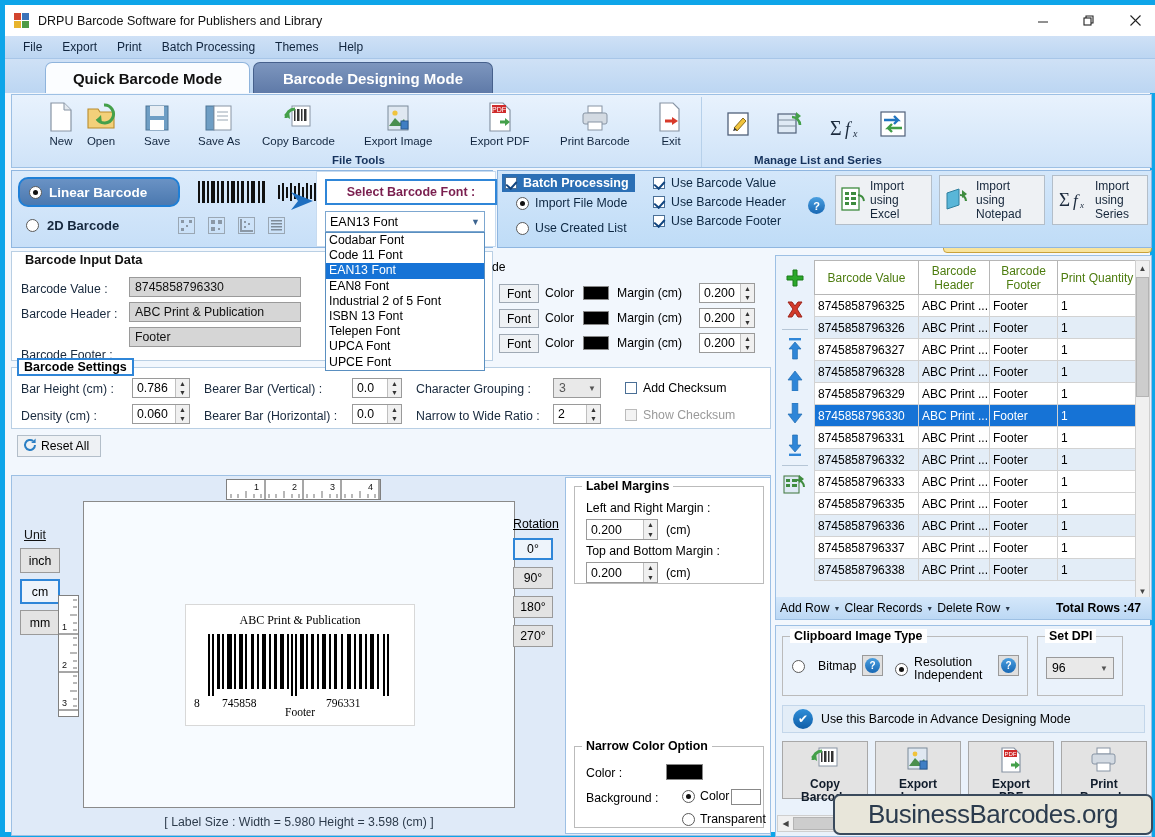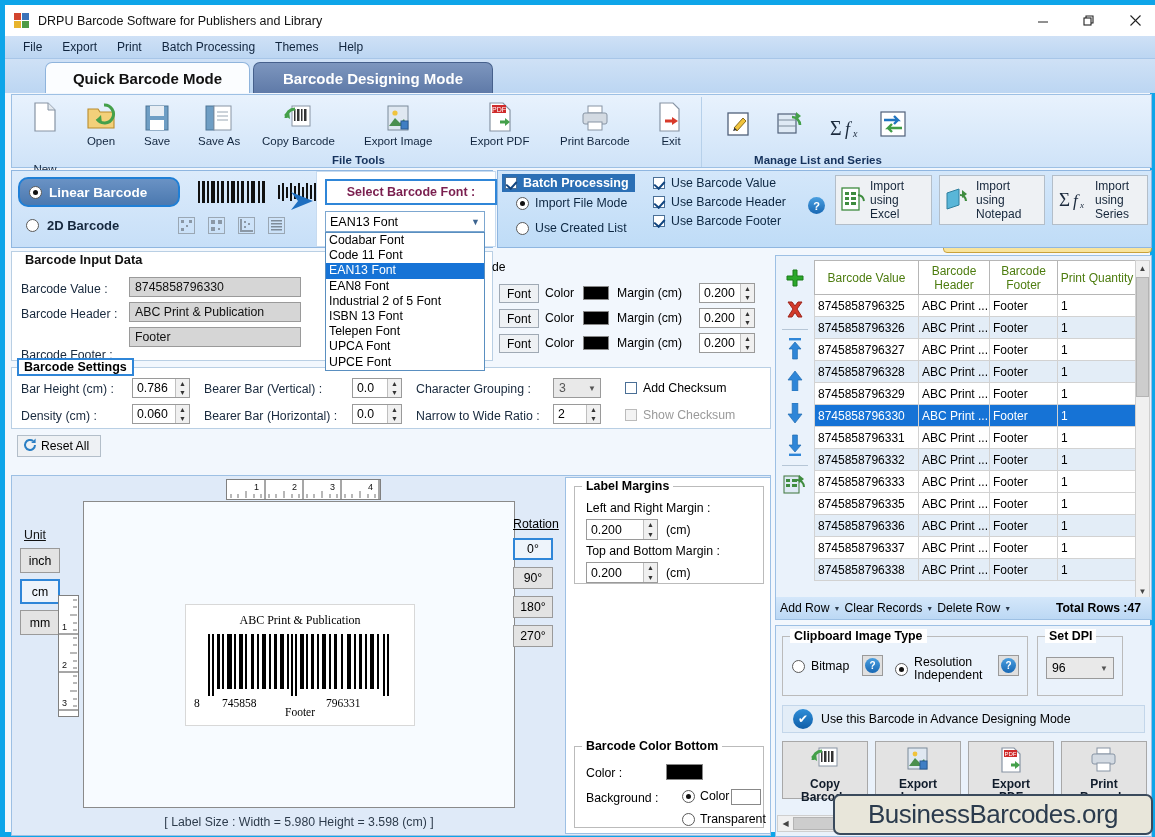--- a/index.html
+++ b/index.html
@@ -295,21 +295,21 @@
   </div>
 
   <div class="tabstrip">
     <div class="tab inactive">Quick Barcode Mode</div>
     <div class="tab active">Barcode Designing Mode</div>
   </div>
 
   <div class="ribbon">
 
     <div class="rgroup" style="left:4px;width:686px;">
-      <div class="ritem" style="left:16px;gap:28px;">
+      <div class="ritem" style="left:32px;">
         <div class="ic">
           <svg width="26" height="30" viewBox="0 0 26 30">
               <path d="M3 1 H16 L23 8 V29 H3 Z" fill="#fff" stroke="#8794a4" stroke-width="1.2"></path>
               <path d="M16 1 V8 H23" fill="#e3e9ef" stroke="#8794a4" stroke-width="1"></path>
             </svg>
         </div>
         <div class="lb">New</div>
       </div>
       <div class="ritem" style="left:70px;">
         <div class="ic">
@@ -977,21 +977,21 @@
     <div class="spin" style="left:20px;top:84px;width:72px;height:21px;">
       <span>0.200</span>
       <span class="sbtns">
           <div>▲</div>
           <div>▼</div>
         </span>
     </div>
     <div style="position:absolute;left:100px;top:88px;font-size:12.3px;">(cm)</div>
 
     <div class="fset" style="left:8px;top:268px;width:190px;height:82px;"></div>
-    <div class="fsetlbl" style="left:16px;top:261px;">Barcode Color Bottom</div>
+    <div class="fsetlbl" style="left:16px;top:261px;">Narrow Color Option</div>
     <div style="position:absolute;left:20px;top:288px;font-size:12.3px;">Color :</div>
     <div style="position:absolute;left:100px;top:286px;width:37px;height:16px;background:#000;border:1px solid #888;"></div>
     <div style="position:absolute;left:20px;top:313px;font-size:12.3px;">Background :</div>
     <div style="position:absolute;left:116px;top:311px;display:flex;align-items:center;gap:5px;font-size:12.3px;">
       <span class="radio on"></span>
       <span>Color</span>
     </div>
     <div style="position:absolute;left:165px;top:311px;width:30px;height:16px;background:#fff;border:1px solid #888;"></div>
     <div style="position:absolute;left:116px;top:334px;display:flex;align-items:center;gap:5px;font-size:12.3px;">
       <span class="radio"></span>
@@ -1160,21 +1160,21 @@
         <span>Delete Row</span>
         <span class="caret">▼</span>
       </div>
       <div style="margin-left:auto;margin-right:10px;font-weight:bold;">Total Rows :47</div>
     </div>
   </div>
 
   <div class="brpanel">
     <div class="fset" style="position:absolute;left:6px;top:10px;width:246px;height:60px;"></div>
     <div class="fsetlbl" style="left:14px;top:3px;">Clipboard Image Type</div>
-    <div style="position:absolute;left:16px;top:33px;display:flex;align-items:center;gap:6px;font-size:12.3px;">
+    <div style="position:absolute;left:16px;top:33px;display:flex;align-items:center;gap:13px;font-size:12.3px;">
       <span class="radio"></span>
       <span>Bitmap</span>
     </div>
     <div style="position:absolute;left:86px;top:29px;width:21px;height:21px;background:#e0e0e0;border:1px solid #9a9a9a;display:flex;align-items:center;justify-content:center;">
       <span class="helpic" style="width:15px;height:15px;font-size:10px;">?</span>
     </div>
     <div style="position:absolute;left:119px;top:30px;display:flex;align-items:center;gap:6px;font-size:12.3px;">
       <span class="radio on"></span>
       <span style="line-height:13px;">
         <span style="display:block;">Resolution</span>

